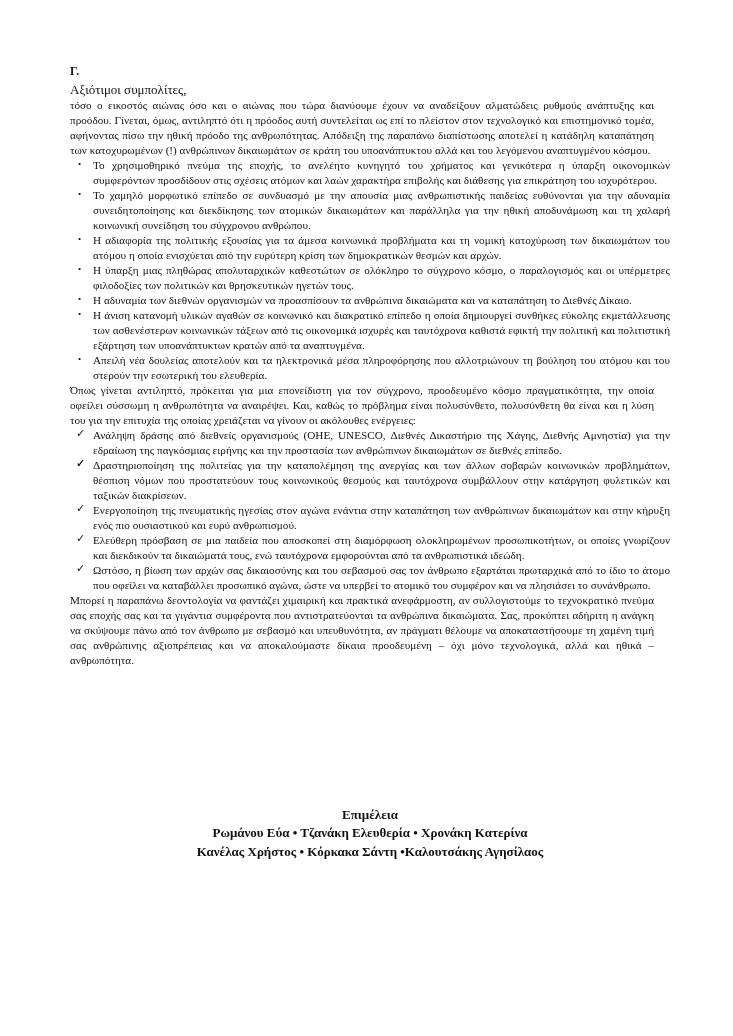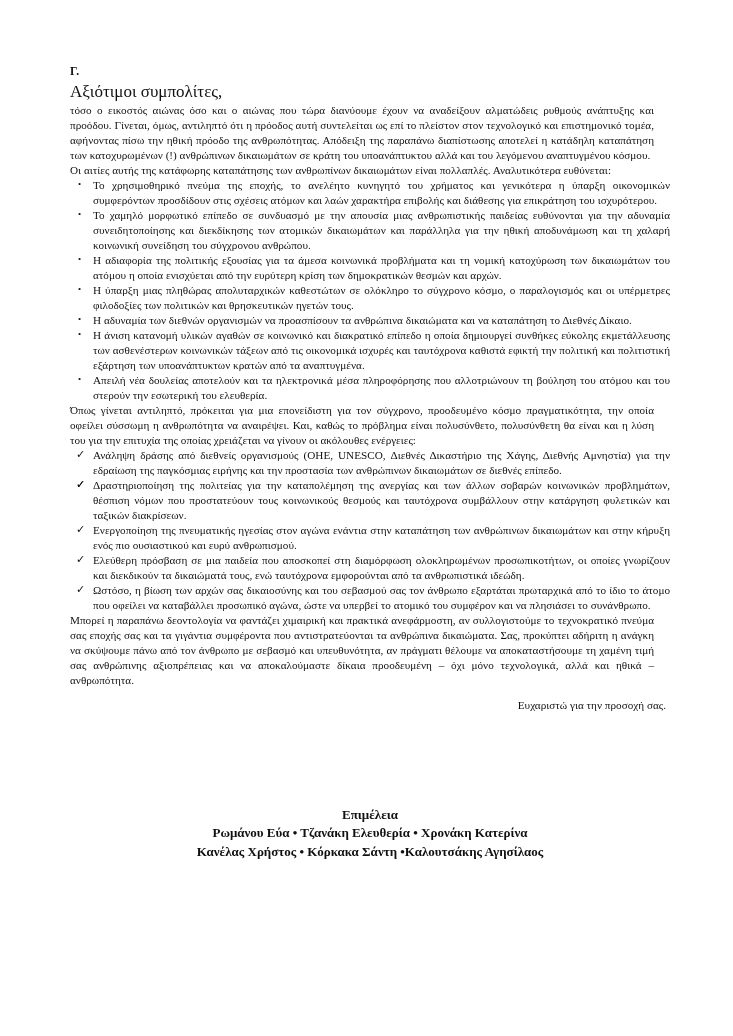--- a/index.html
+++ b/index.html
@@ -30,21 +30,21 @@
   .heading-letter {
     font-weight: bold;
     font-size: 11.6px;
     text-align: left;
     margin: 0 0 1px 0;
     letter-spacing: 0.2px;
   }
   .salutation {
     text-align: left;
     margin: 0 0 0px 0;
-    font-size: 17px;
+    font-size: 13px;
   }
   p.para {
     margin: 0 16px 0px 0;
     text-align: justify;
     text-indent: 0;
   }
   ul.list {
     list-style: none;
     margin: 0;
     padding: 0;
@@ -102,21 +102,20 @@
 <div class="page">
 
   <div class="content">
 
     <div class="heading-letter">Γ.</div>
 
     <div class="salutation">Αξιότιμοι συμπολίτες,</div>
 
     <p class="para">τόσο ο εικοστός αιώνας όσο και ο αιώνας που τώρα διανύουμε έχουν να αναδείξουν αλματώδεις ρυθμούς ανάπτυξης και προόδου. Γίνεται, όμως, αντιληπτό ότι η πρόοδος αυτή συντελείται ως επί το πλείστον στον τεχνολογικό και επιστημονικό τομέα, αφήνοντας πίσω την ηθική πρόοδο της ανθρωπότητας. Απόδειξη της παραπάνω διαπίστωσης αποτελεί η κατάδηλη καταπάτηση των κατοχυρωμένων (!) ανθρώπινων δικαιωμάτων σε κράτη του υποανάπτυκτου αλλά και του λεγόμενου αναπτυγμένου κόσμου.</p>
 
-    <p class="para">Οι αιτίες αυτής της κατάφωρης καταπάτησης των ανθρωπίνων δικαιωμάτων είναι πολλαπλές. Αναλυτικότερα ευθύνεται:</p>
 
     <ul class="list dot">
       <li>
         <span class="marker">•</span>
         <span>Το χρησιμοθηρικό πνεύμα της εποχής, το ανελέητο κυνηγητό του χρήματος και γενικότερα η ύπαρξη οικονομικών συμφερόντων προσδίδουν στις σχέσεις ατόμων και λαών χαρακτήρα επιβολής και διάθεσης για  επικράτηση του ισχυρότερου.</span>
       </li>
       <li>
         <span class="marker">•</span>
         <span>Το χαμηλό μορφωτικό επίπεδο σε συνδυασμό με την απουσία μιας ανθρωπιστικής παιδείας ευθύνονται για την αδυναμία συνειδητοποίησης και διεκδίκησης των ατομικών δικαιωμάτων και παράλληλα για την ηθική αποδυνάμωση και τη χαλαρή κοινωνική συνείδηση του σύγχρονου ανθρώπου.</span>
       </li>
@@ -165,21 +164,20 @@
         <span>Ελεύθερη πρόσβαση σε μια παιδεία που αποσκοπεί στη διαμόρφωση ολοκληρωμένων προσωπικοτήτων, οι οποίες γνωρίζουν και διεκδικούν τα δικαιώματά τους, ενώ ταυτόχρονα εμφορούνται από τα ανθρωπιστικά ιδεώδη.</span>
       </li>
       <li>
         <span class="marker">✓</span>
         <span>Ωστόσο, η βίωση των αρχών σας δικαιοσύνης και του σεβασμού σας τον άνθρωπο εξαρτάται πρωταρχικά από το ίδιο το άτομο που οφείλει να καταβάλλει προσωπικό αγώνα, ώστε να υπερβεί το ατομικό του συμφέρον και να πλησιάσει το συνάνθρωπο.</span>
       </li>
     </ul>
 
     <p class="para">Μπορεί η παραπάνω δεοντολογία να φαντάζει χιμαιρική και πρακτικά ανεφάρμοστη, αν συλλογιστούμε το τεχνοκρατικό πνεύμα σας εποχής σας και τα γιγάντια συμφέροντα που αντιστρατεύονται τα ανθρώπινα δικαιώματα. Σας, προκύπτει αδήριτη η ανάγκη να σκύψουμε πάνω από τον άνθρωπο με σεβασμό και υπευθυνότητα, αν πράγματι θέλουμε να αποκαταστήσουμε τη χαμένη τιμή σας ανθρώπινης αξιοπρέπειας και να αποκαλούμαστε δίκαια προοδευμένη – όχι μόνο τεχνολογικά, αλλά και ηθικά – ανθρωπότητα.</p>
 
-    <p class="thanks">Ευχαριστώ για την προσοχή σας.</p>
 
   </div>
 
   <div class="signature">
     <div class="epim">Επιμέλεια</div>
     <div class="sig-line">Ρωμάνου Εύα • Τζανάκη Ελευθερία • Χρονάκη Κατερίνα</div>
     <div class="sig-line">Κανέλας Χρήστος • Κόρκακα Σάντη •Καλουτσάκης Αγησίλαος</div>
   </div>
 
 </div>

